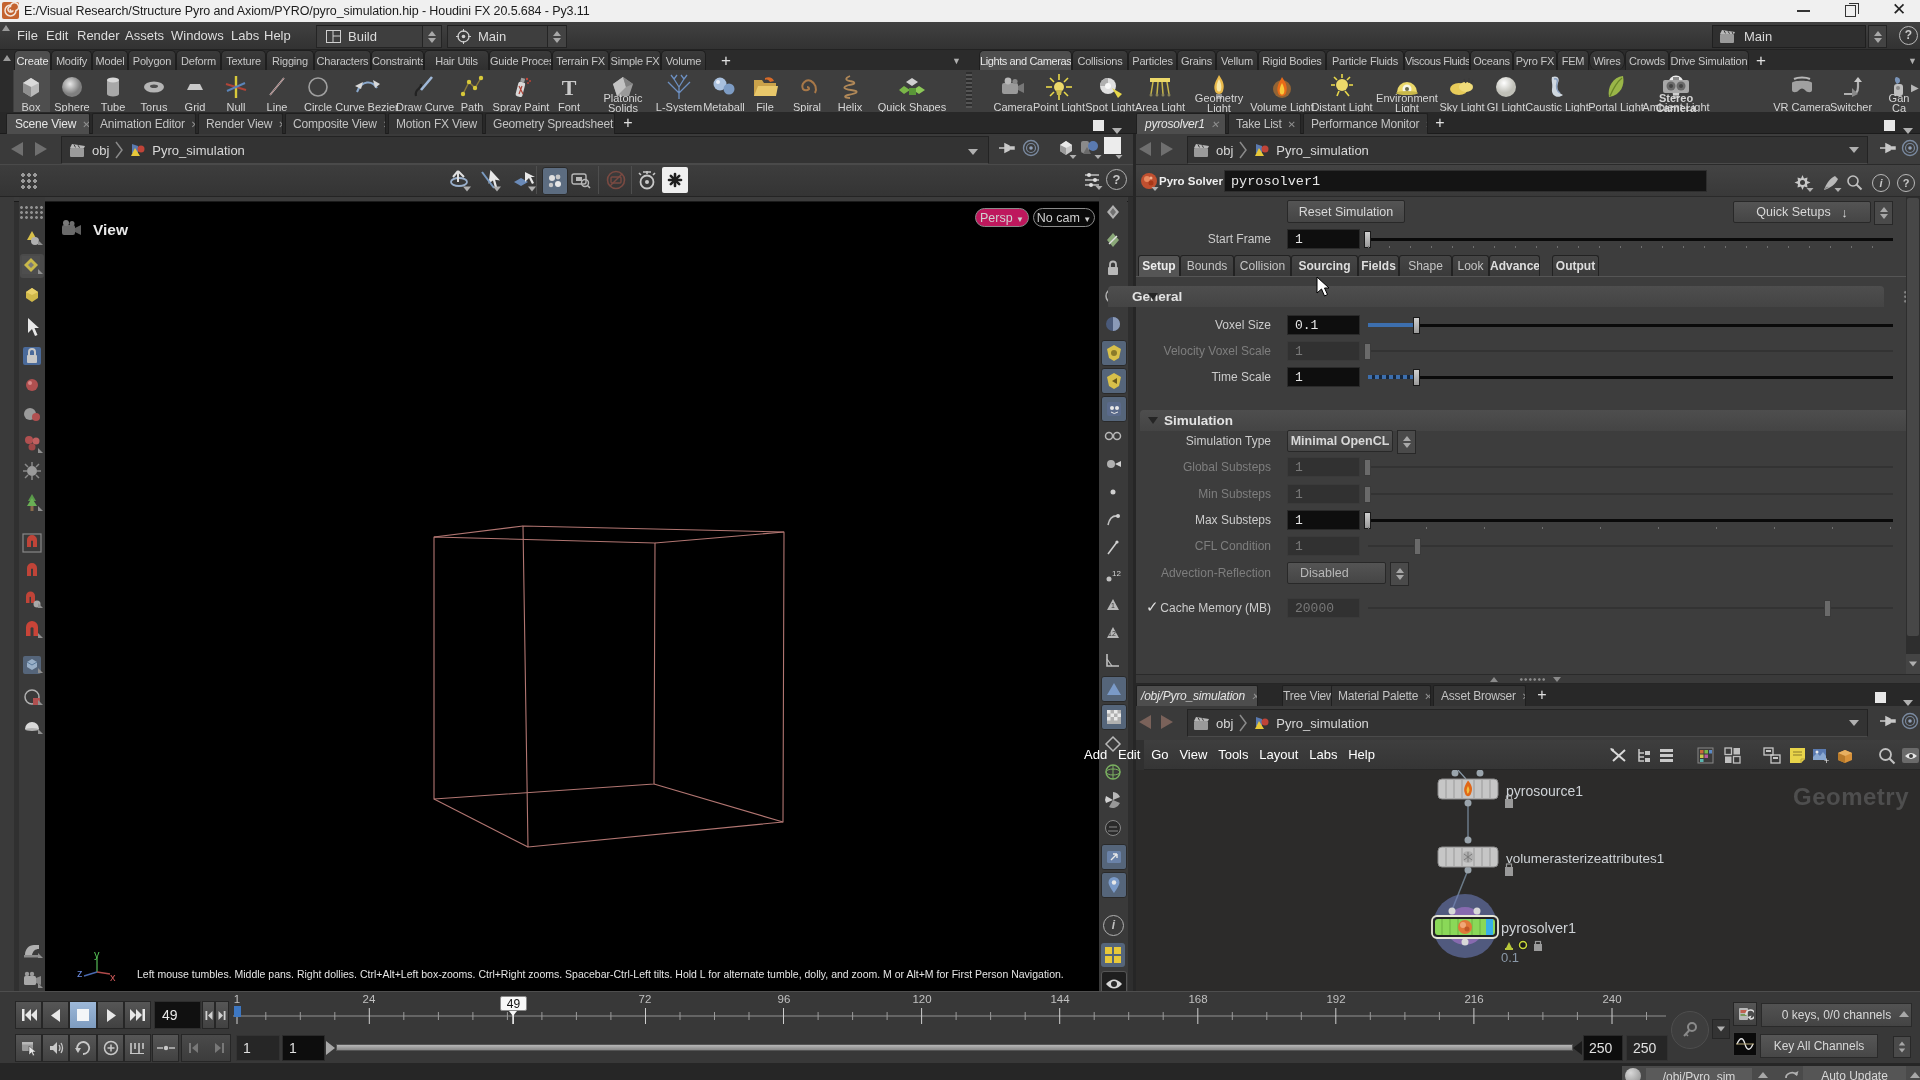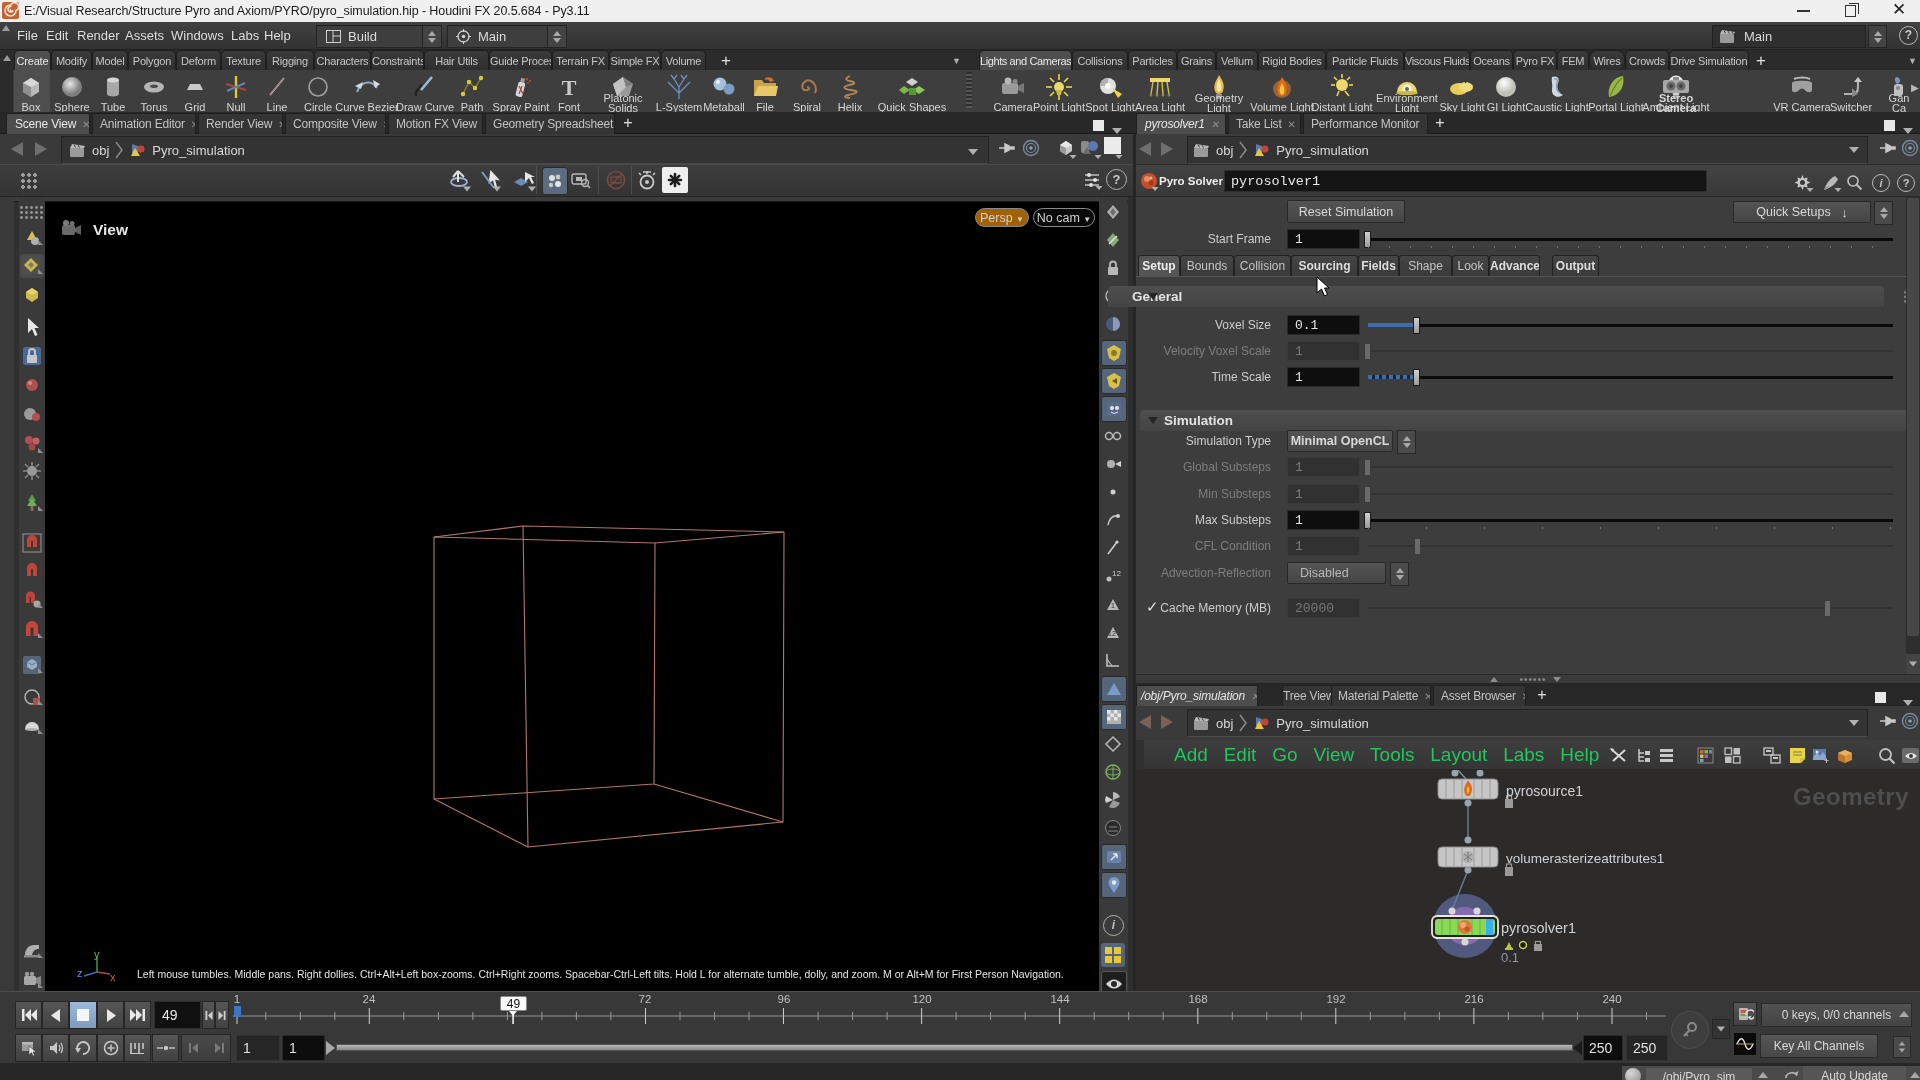--- a/index.html
+++ b/index.html
@@ -726,21 +726,21 @@
 <div class="abs" style="left:60px;top:219px;">
 <svg width="26" height="20" viewBox="0 0 26 20">
         <rect x="2" y="6" width="13" height="10" rx="2" fill="#6a6a6a"></rect>
         <circle cx="6" cy="4" r="3" fill="#7a7a7a"></circle>
         <circle cx="12" cy="4.5" r="2.5" fill="#6f6f6f"></circle>
         <path d="M15 9 L21 6 L21 16 L15 13 Z" fill="#5f5f5f"></path>
       </svg>
 </div>
 <div class="abs" style="left:93px;top:221px;color:#e8e8e8;font-size:15.5px;font-weight:bold;">View</div>
 
-<div class="abs" style="left:975px;top:208px;width:54px;height:19px;border:1px solid #8a8a8a;border-radius:10px;color:#d0d0d0;font-size:12.5px;text-align:center;line-height:18px;box-sizing:border-box;background:#a16207;">Persp <span style="font-size:8px;">▼</span></div>
+<div class="abs" style="left:975px;top:208px;width:54px;height:19px;border:1px solid #8a8a8a;border-radius:10px;color:#d0d0d0;font-size:12.5px;text-align:center;line-height:18px;box-sizing:border-box;background:#be185d;">Persp <span style="font-size:8px;">▼</span></div>
 <div class="abs" style="left:1033px;top:208px;width:62px;height:19px;border:1px solid #8a8a8a;border-radius:10px;color:#d0d0d0;font-size:12.5px;text-align:center;line-height:18px;box-sizing:border-box;background:#0a0a0a;">No cam <span style="font-size:8px;">▼</span></div>
 
 <svg class="abs" style="left:74px;top:948px;" width="42" height="34" viewBox="0 0 42 34">
 <line x1="23" y1="24" x2="23" y2="9" stroke="#4aa04a" stroke-width="1.4"></line>
 <line x1="23" y1="24" x2="10" y2="28" stroke="#4a6ab0" stroke-width="1.4"></line>
 <line x1="23" y1="24" x2="36" y2="26" stroke="#b04a4a" stroke-width="1.4"></line>
 <text x="20" y="10" fill="#55c055" font-size="11" font-family="Liberation Sans">y</text>
 <text x="3" y="29" fill="#6a8ae0" font-size="11" font-family="Liberation Sans">z</text>
 <text x="36" y="33" fill="#d05a5a" font-size="11" font-family="Liberation Sans">x</text>
 </svg>
@@ -1263,21 +1263,21 @@
 <div class="abs" style="left:1901px;top:712px;">
 <svg width="18" height="18" viewBox="0 0 18 18">
         <circle cx="9" cy="9" r="7.5" fill="none" stroke="#7a8aa0" stroke-width="1.4"></circle>
         <circle cx="9" cy="9" r="4.5" fill="none" stroke="#7a8aa0" stroke-width="1.2"></circle>
         <circle cx="9" cy="9" r="1.8" fill="#90a0b8"></circle>
       </svg>
     </div>
 
 <div class="abs" style="left:1136px;top:740px;width:784px;height:30px;background:linear-gradient(#3e3e3e,#353535);border-bottom:1px solid #262626;box-sizing:border-box;"></div>
 <div class="abs" style="left:1136px;top:740px;width:8px;height:30px;background:#303030;"></div>
-<div class="abs" style="left:1174px;top:740px;height:30px;line-height:30px;color:#22c55e;font-size:19px;">Add&nbsp;&nbsp;&nbsp;Edit&nbsp;&nbsp;&nbsp;Go&nbsp;&nbsp;&nbsp;View&nbsp;&nbsp;&nbsp;Tools&nbsp;&nbsp;&nbsp;Layout&nbsp;&nbsp;&nbsp;Labs&nbsp;&nbsp;&nbsp;Help</div>
+<div class="abs" style="left:1084px;top:740px;height:30px;line-height:30px;color:#ffffff;font-size:13px;">Add&nbsp;&nbsp;&nbsp;Edit&nbsp;&nbsp;&nbsp;Go&nbsp;&nbsp;&nbsp;View&nbsp;&nbsp;&nbsp;Tools&nbsp;&nbsp;&nbsp;Layout&nbsp;&nbsp;&nbsp;Labs&nbsp;&nbsp;&nbsp;Help</div>
 <div class="abs" style="left:1609px;top:747px;">
 <svg width="20" height="17" viewBox="0 0 20 17">
         <path d="M2 2 L16 14 M4 14 L16 3" stroke="#d8d8d8" stroke-width="2"></path>
         <path d="M1 1 L5 2 L4 5 Z" fill="#d8d8d8"></path>
       </svg>
     </div>
 <div class="abs" style="left:1636px;top:747px;">
 <svg width="16" height="17" viewBox="0 0 16 17">
         <path d="M3 2 L3 14 L8 14 M3 6 L8 6 M3 10 L8 10" stroke="#c8c8c8" stroke-width="1.5" fill="none"></path>
         <rect x="9" y="4" width="5" height="4" fill="#c8c8c8"></rect>

